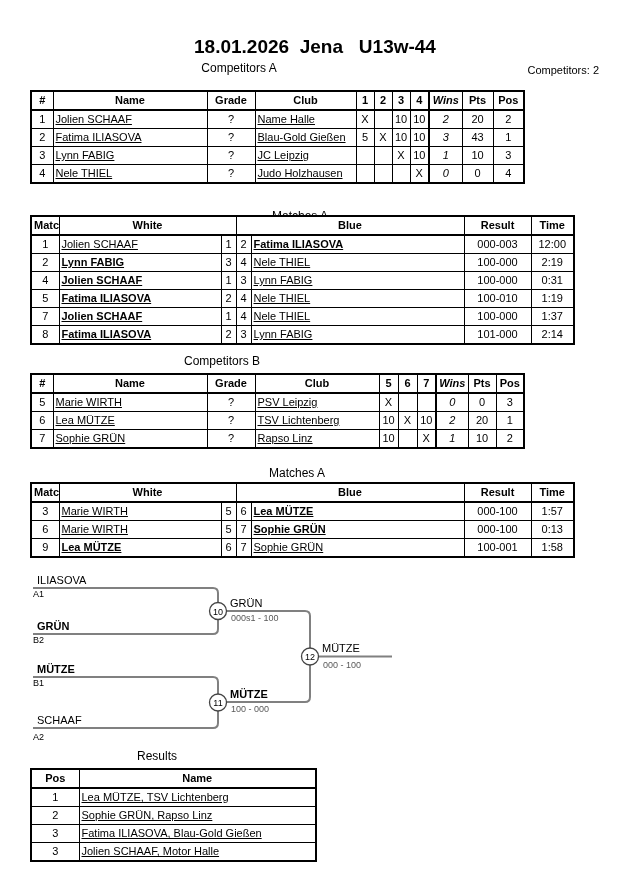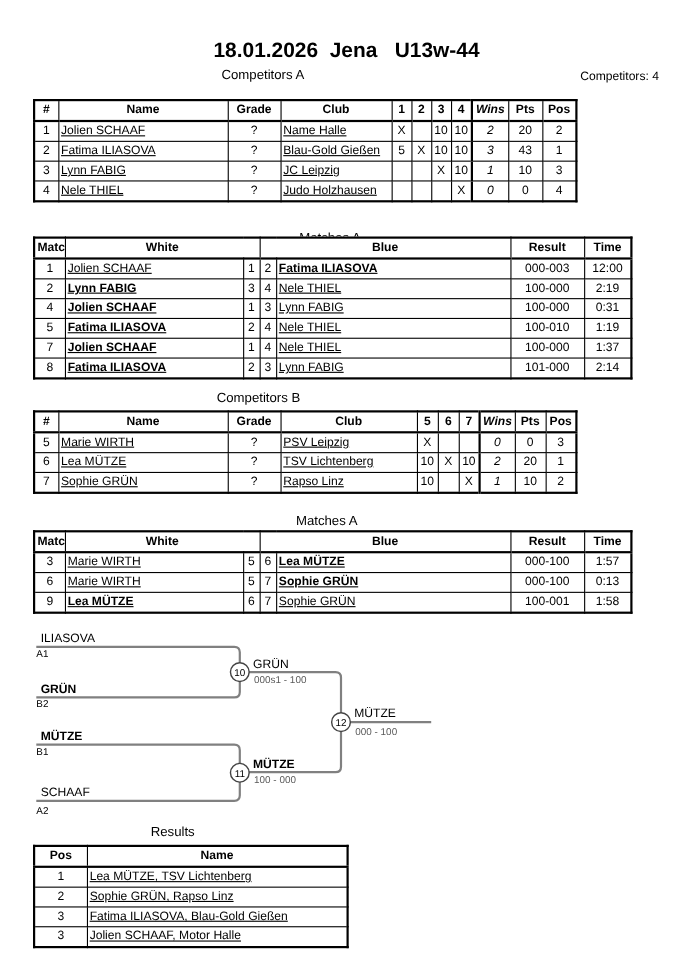--- a/index.html
+++ b/index.html
@@ -26,21 +26,21 @@
   .score{font-size:9px;fill:#595959;}
   .nodenum{font-size:9px;fill:#000;text-anchor:middle;}
 </style>
 </head>
 <body>
 
 <div class="page">
 
   <div class="main-title">18.01.2026  Jena   U13w-44</div>
   <div class="sec-title" style="left:239px;top:61px">Competitors A</div>
-  <div class="comp-count">Competitors: 4</div>
+  <div class="comp-count">Competitors: 2</div>
 
   <table class="tbl" style="left:30px;top:90px;width:493px">
     <colgroup>
         <col style="width:22px">
         <col style="width:154px">
         <col style="width:48px">
         <col style="width:101px">
         <col style="width:18px">
         <col style="width:18px">
         <col style="width:18px">
@@ -192,21 +192,21 @@
         <td class="txt win">Fatima ILIASOVA</td>
         <td class="ctr">2</td>
         <td class="ctr">3</td>
         <td class="txt">Lynn FABIG</td>
         <td class="ctr">101-000</td>
         <td class="ctr">2:14</td>
       </tr>
     </tbody>
   </table>
 
-  <div class="sec-title" style="left:235px;top:354px">Competitors B</div>
+  <div class="sec-title" style="left:222px;top:354px">Competitors B</div>
 
   <table class="tbl" style="left:30px;top:373px;width:493px">
     <colgroup>
         <col style="width:22px">
         <col style="width:154px">
         <col style="width:48px">
         <col style="width:124px">
         <col style="width:19px">
         <col style="width:19px">
         <col style="width:19px">

